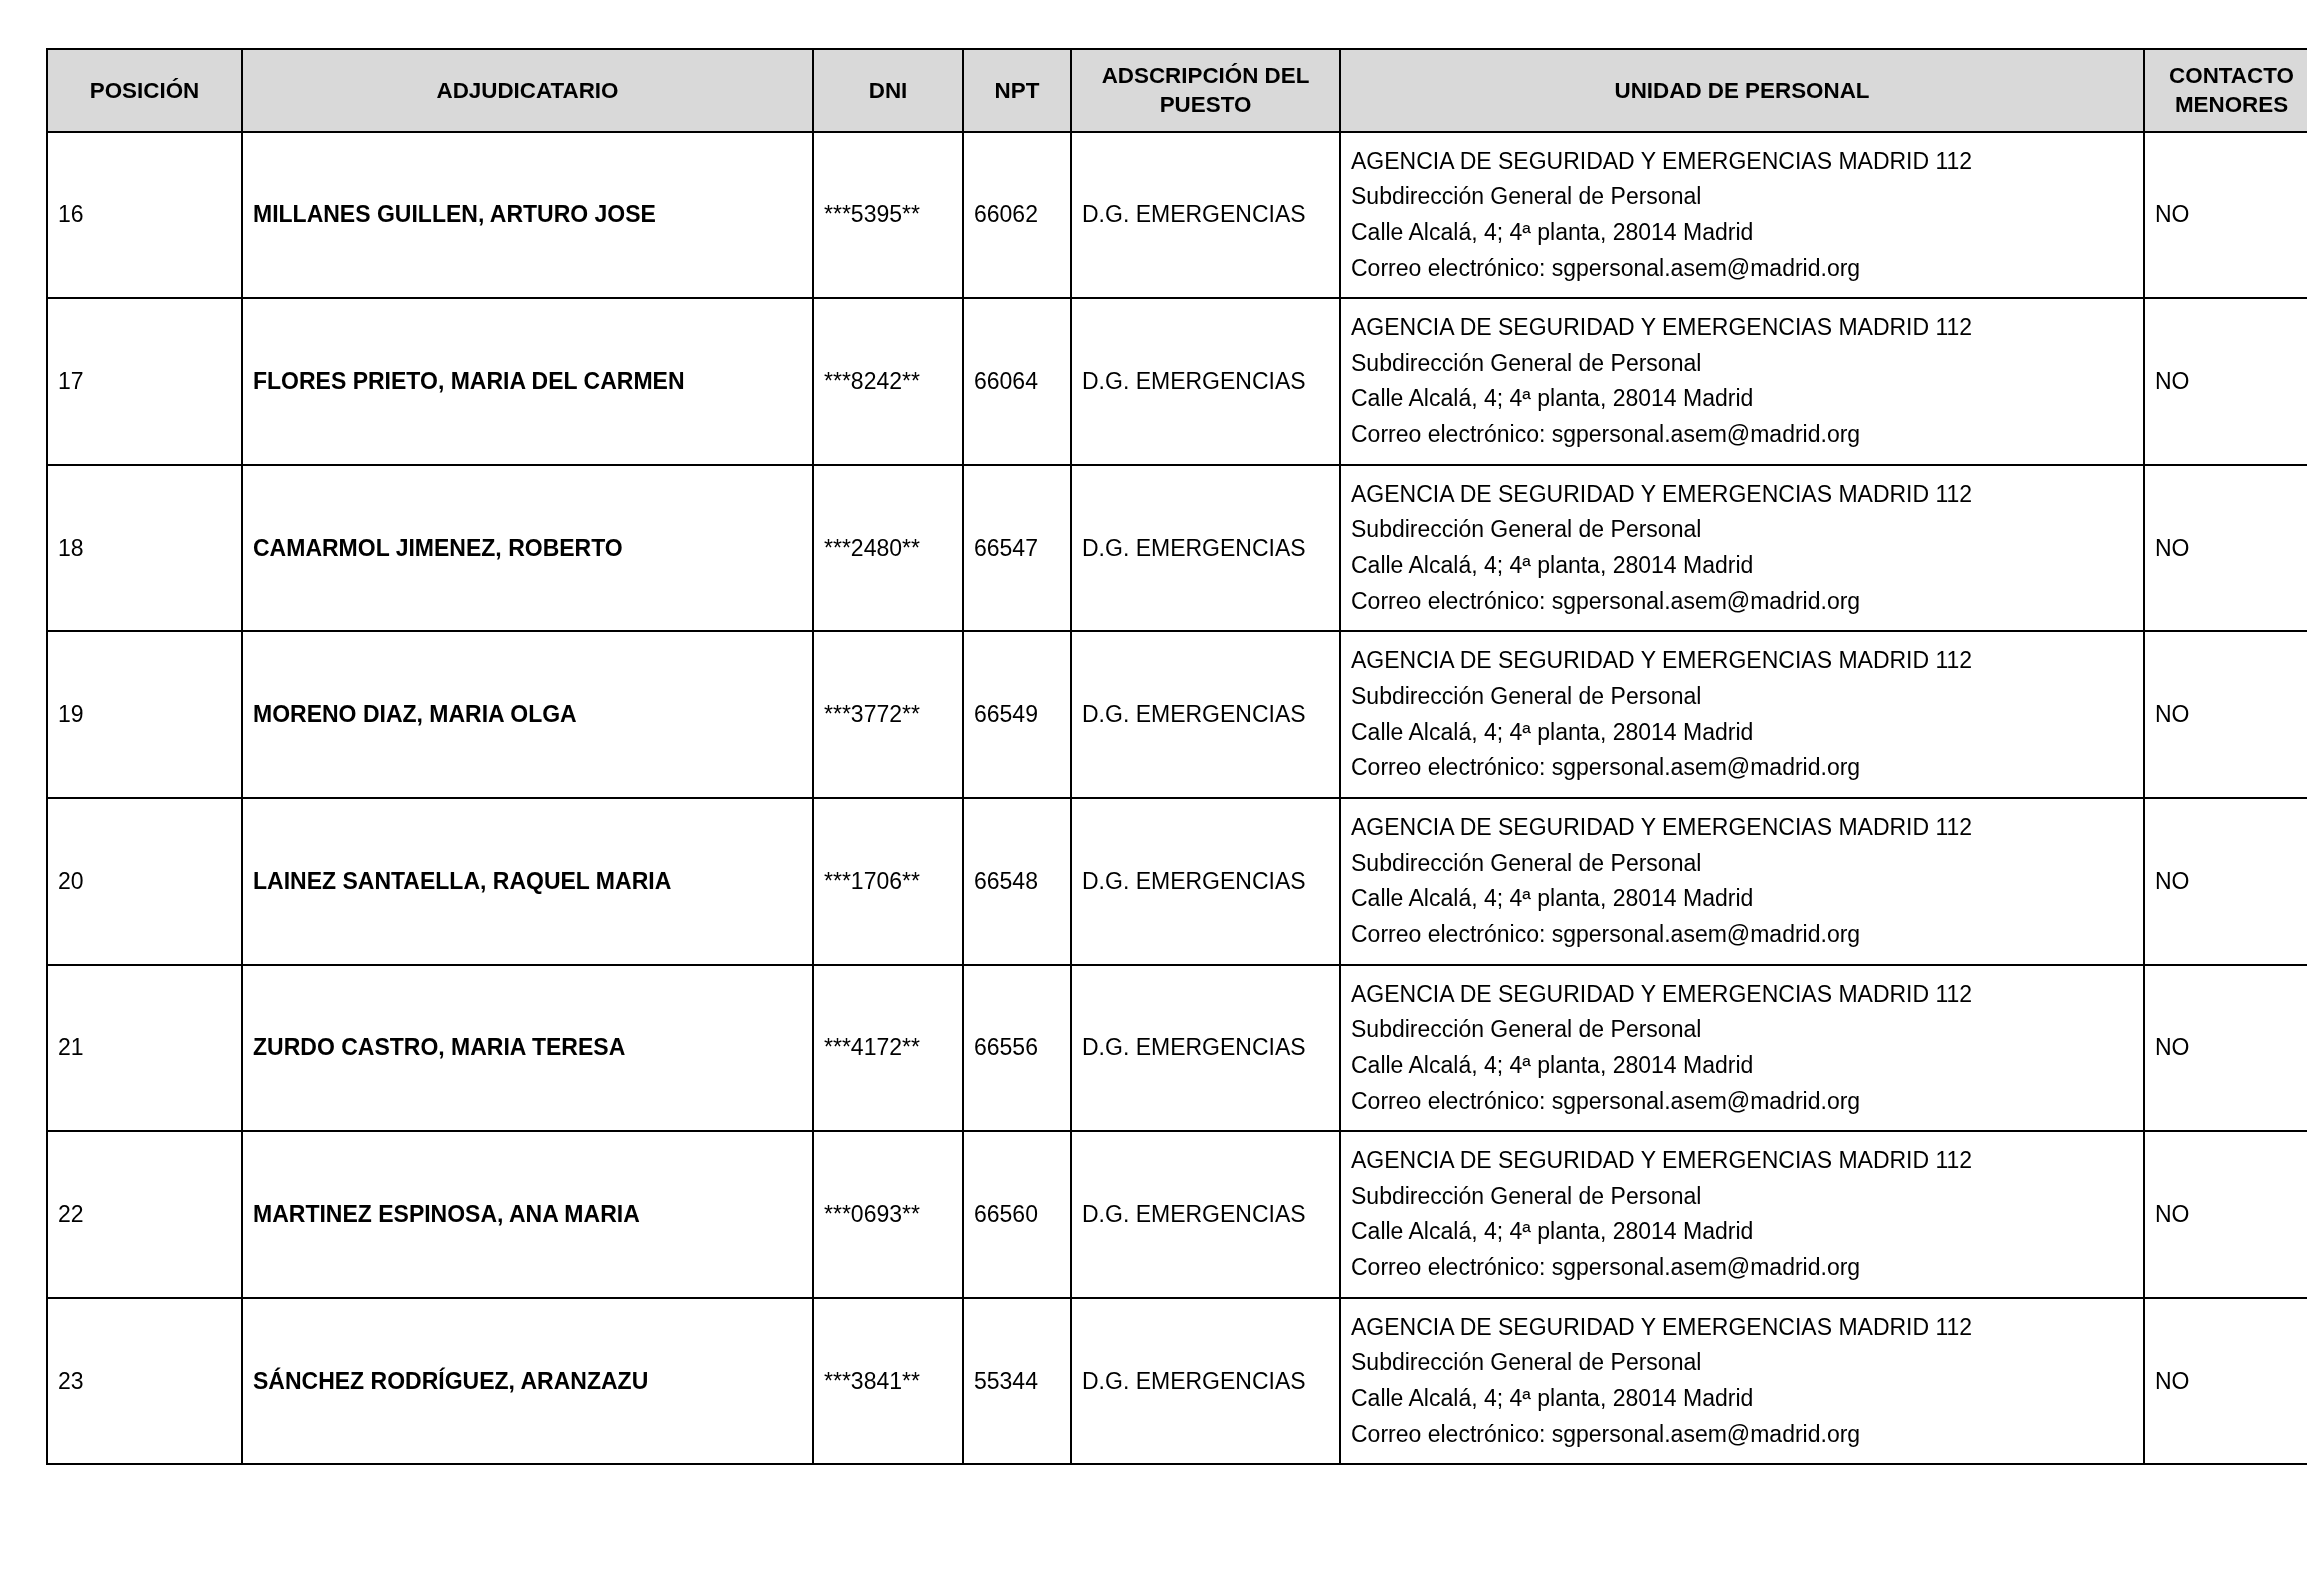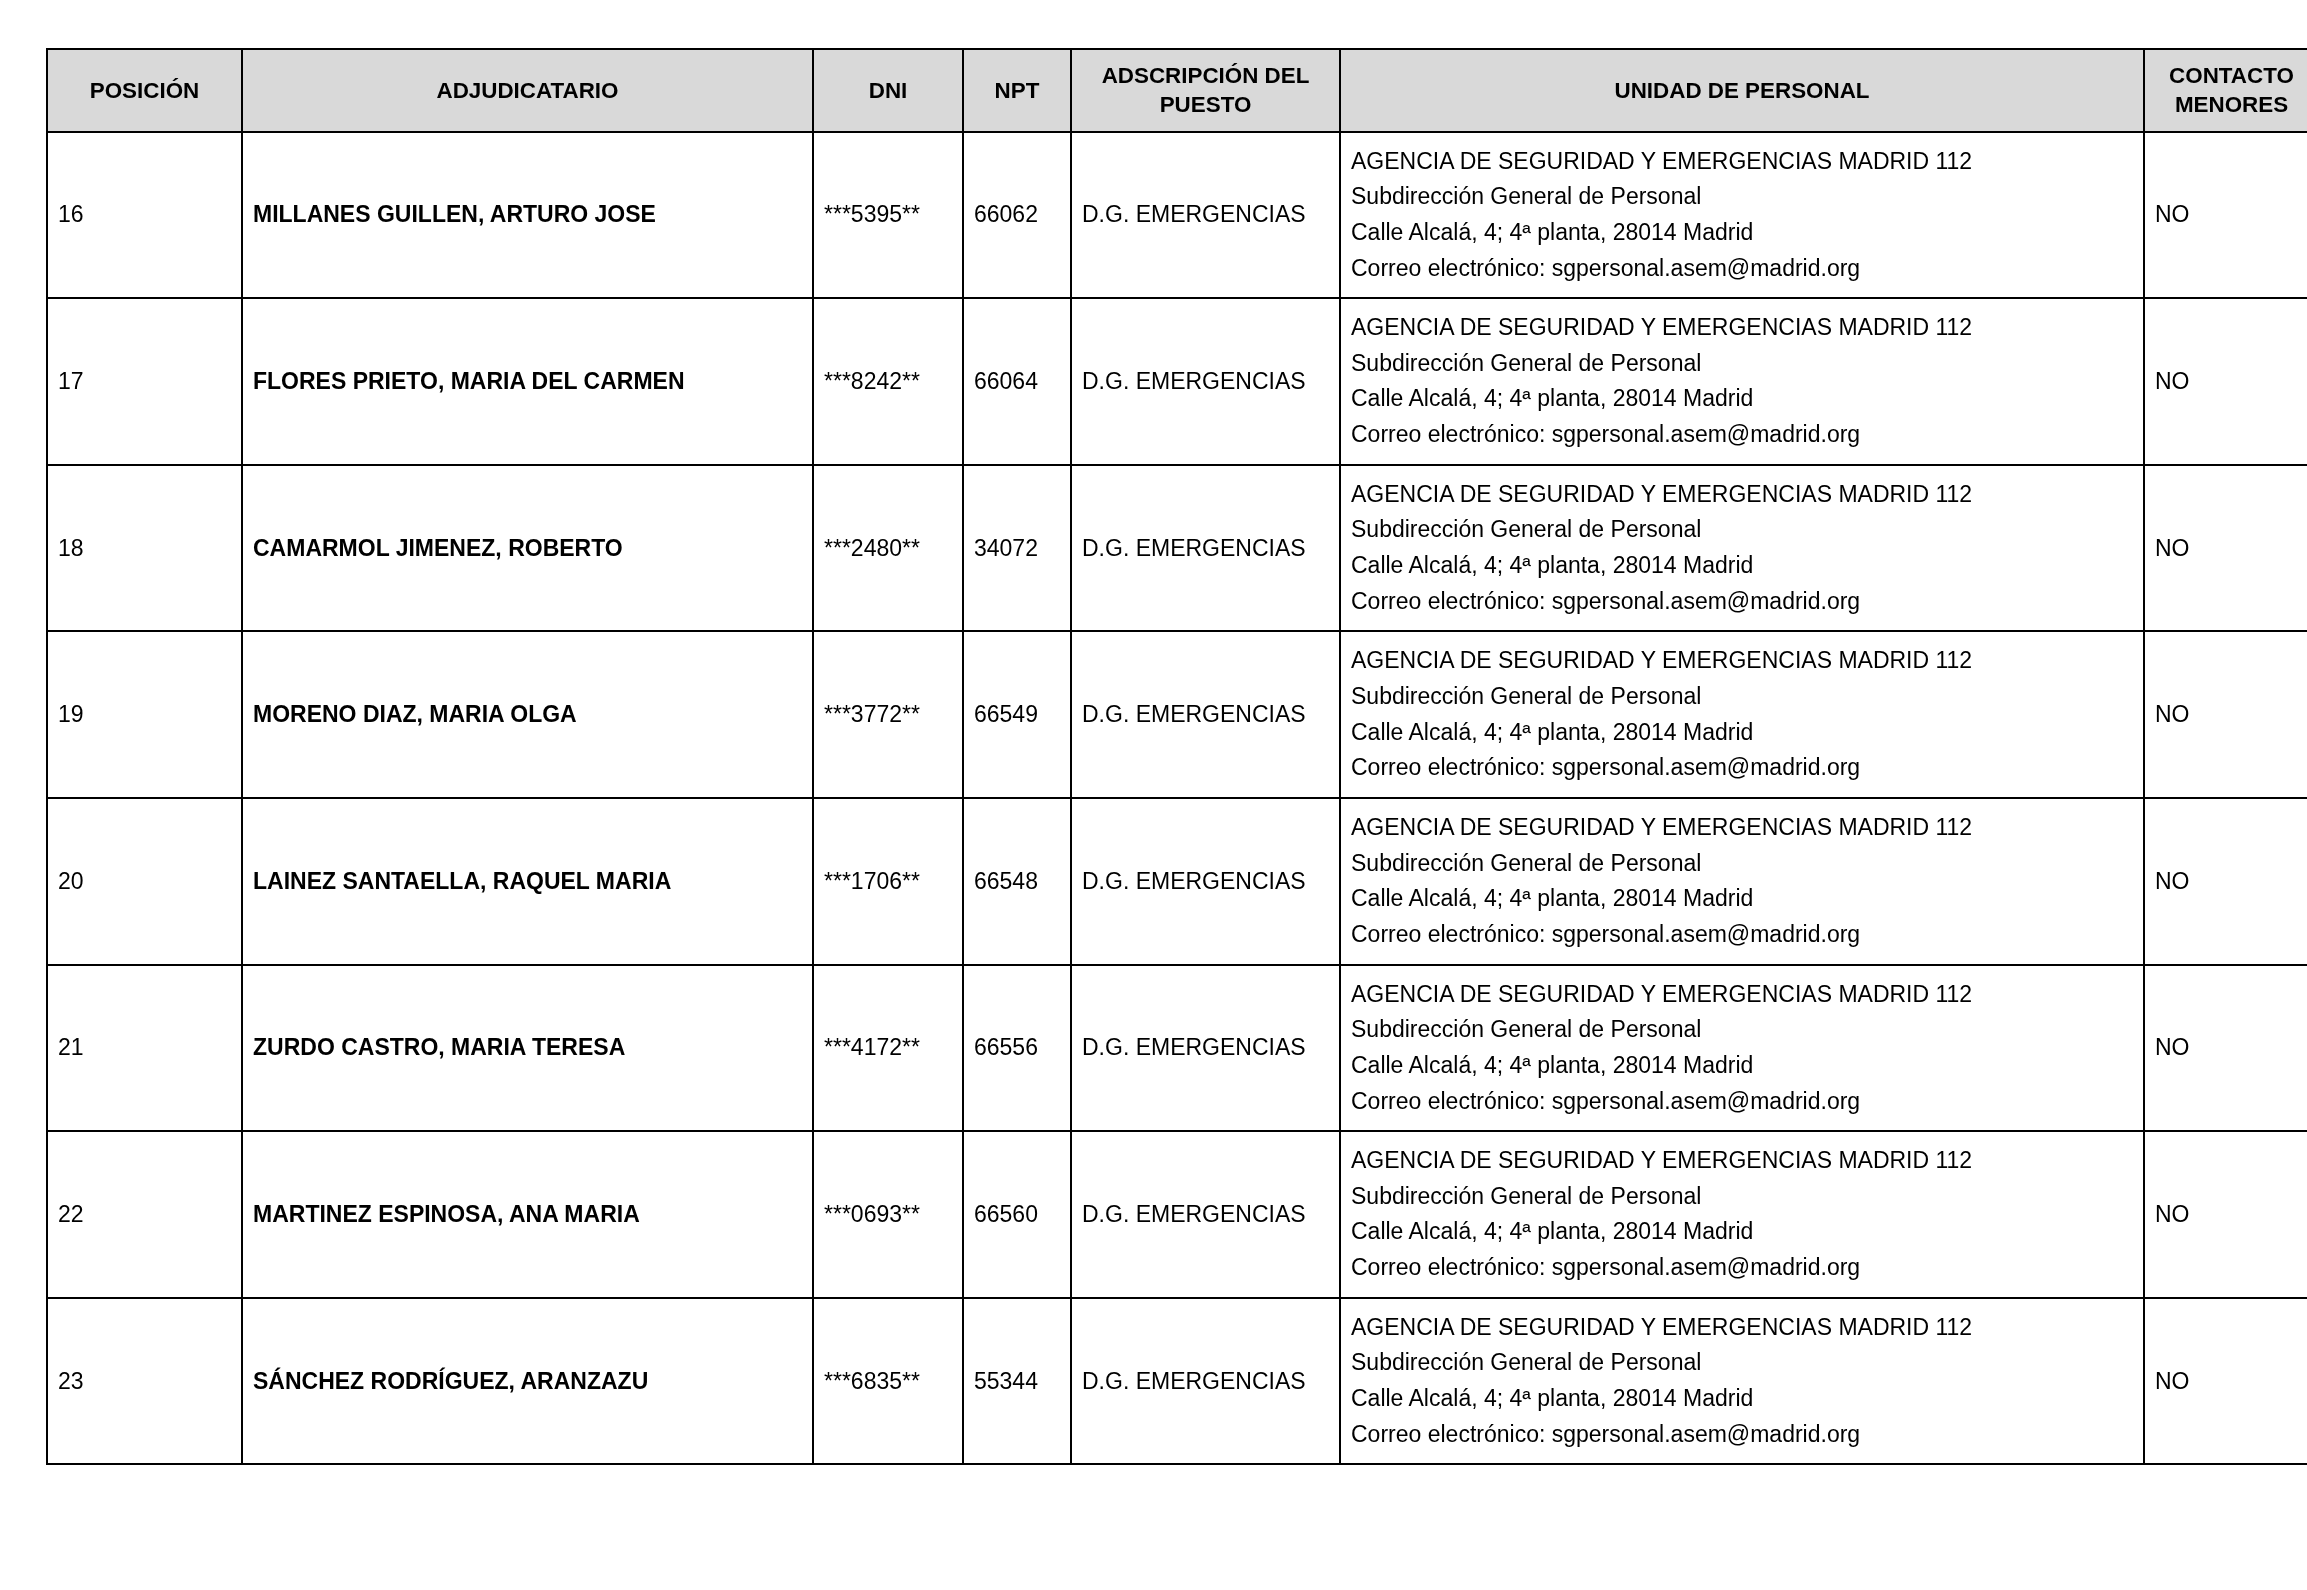--- a/index.html
+++ b/index.html
@@ -110,21 +110,21 @@
         <td class="c-uni">AGENCIA DE SEGURIDAD Y EMERGENCIAS MADRID 112
 Subdirección General de Personal
 Calle Alcalá, 4; 4ª planta, 28014 Madrid
 Correo electrónico: sgpersonal.asem@madrid.org</td>
         <td class="c-con">NO</td>
       </tr>
       <tr>
         <td class="c-pos">18</td>
         <td class="c-adj">CAMARMOL JIMENEZ, ROBERTO</td>
         <td class="c-dni">***2480**</td>
-        <td class="c-npt">34072</td>
+        <td class="c-npt">66547</td>
         <td class="c-ads">D.G. EMERGENCIAS</td>
         <td class="c-uni">AGENCIA DE SEGURIDAD Y EMERGENCIAS MADRID 112
 Subdirección General de Personal
 Calle Alcalá, 4; 4ª planta, 28014 Madrid
 Correo electrónico: sgpersonal.asem@madrid.org</td>
         <td class="c-con">NO</td>
       </tr>
       <tr>
         <td class="c-pos">19</td>
         <td class="c-adj">MORENO DIAZ, MARIA OLGA</td>
@@ -169,21 +169,21 @@
         <td class="c-ads">D.G. EMERGENCIAS</td>
         <td class="c-uni">AGENCIA DE SEGURIDAD Y EMERGENCIAS MADRID 112
 Subdirección General de Personal
 Calle Alcalá, 4; 4ª planta, 28014 Madrid
 Correo electrónico: sgpersonal.asem@madrid.org</td>
         <td class="c-con">NO</td>
       </tr>
       <tr>
         <td class="c-pos">23</td>
         <td class="c-adj">SÁNCHEZ RODRÍGUEZ, ARANZAZU</td>
-        <td class="c-dni">***6835**</td>
+        <td class="c-dni">***3841**</td>
         <td class="c-npt">55344</td>
         <td class="c-ads">D.G. EMERGENCIAS</td>
         <td class="c-uni">AGENCIA DE SEGURIDAD Y EMERGENCIAS MADRID 112
 Subdirección General de Personal
 Calle Alcalá, 4; 4ª planta, 28014 Madrid
 Correo electrónico: sgpersonal.asem@madrid.org</td>
         <td class="c-con">NO</td>
       </tr>
     </tbody>
   </table>

